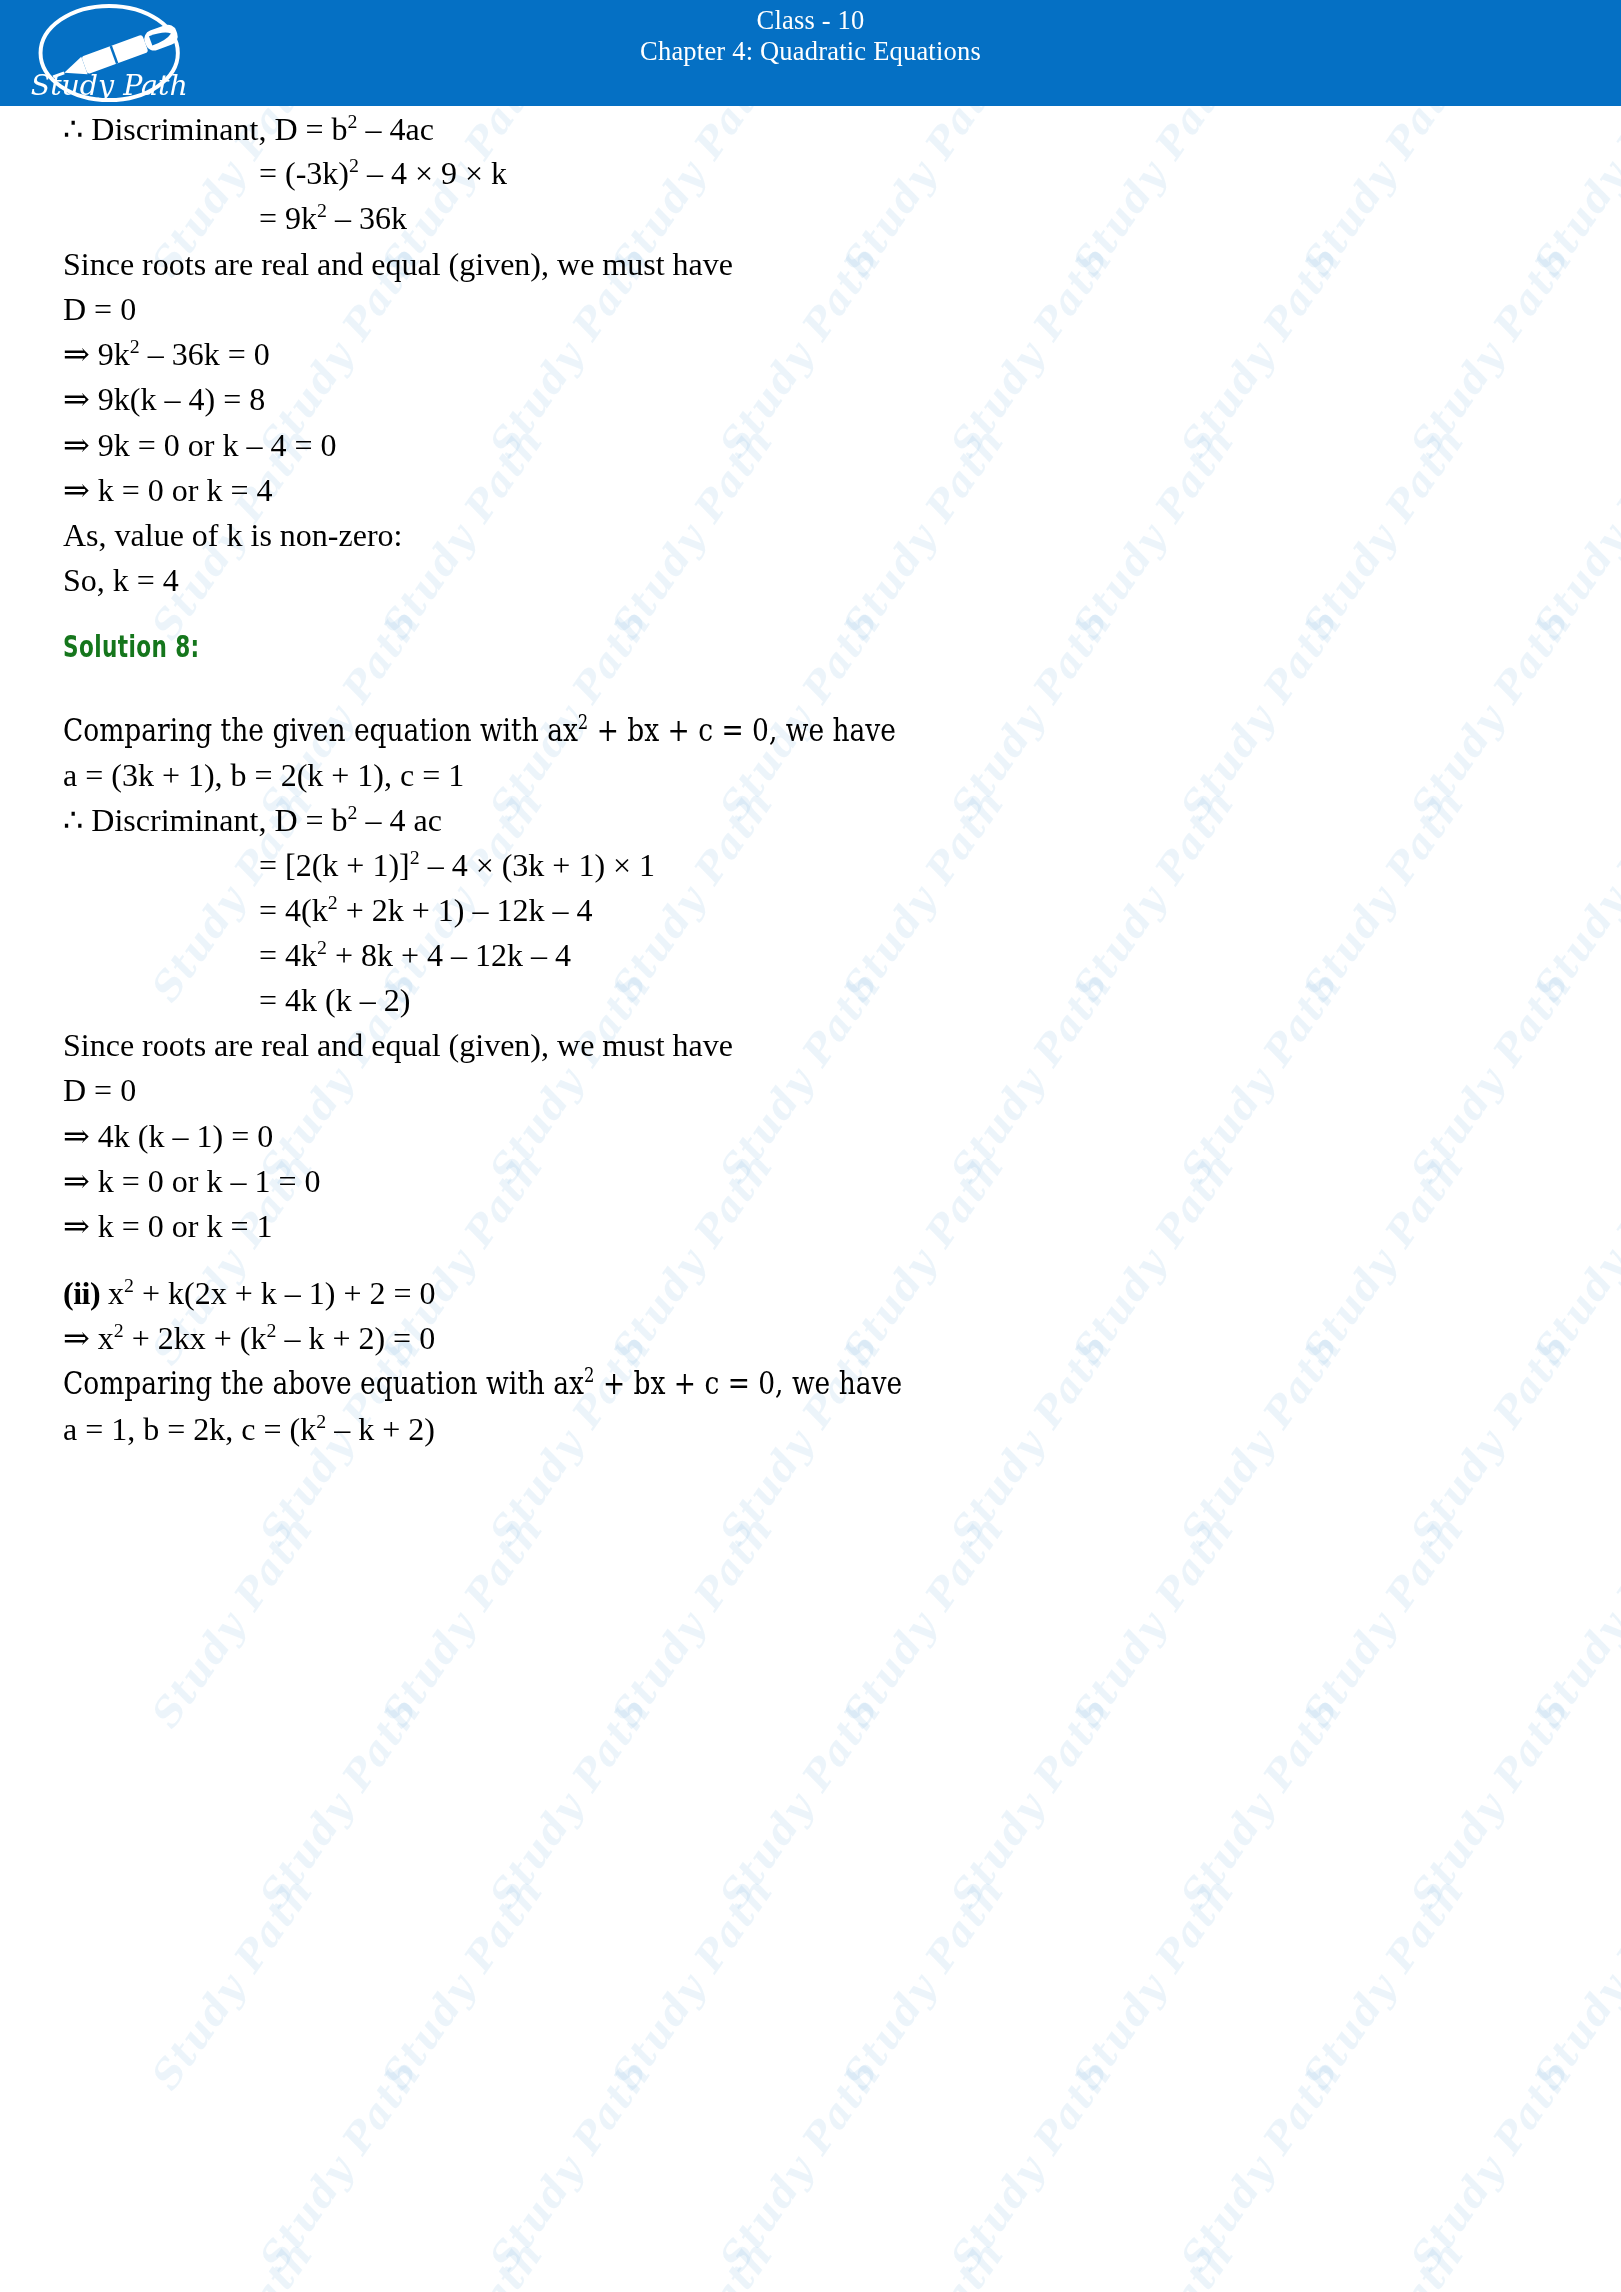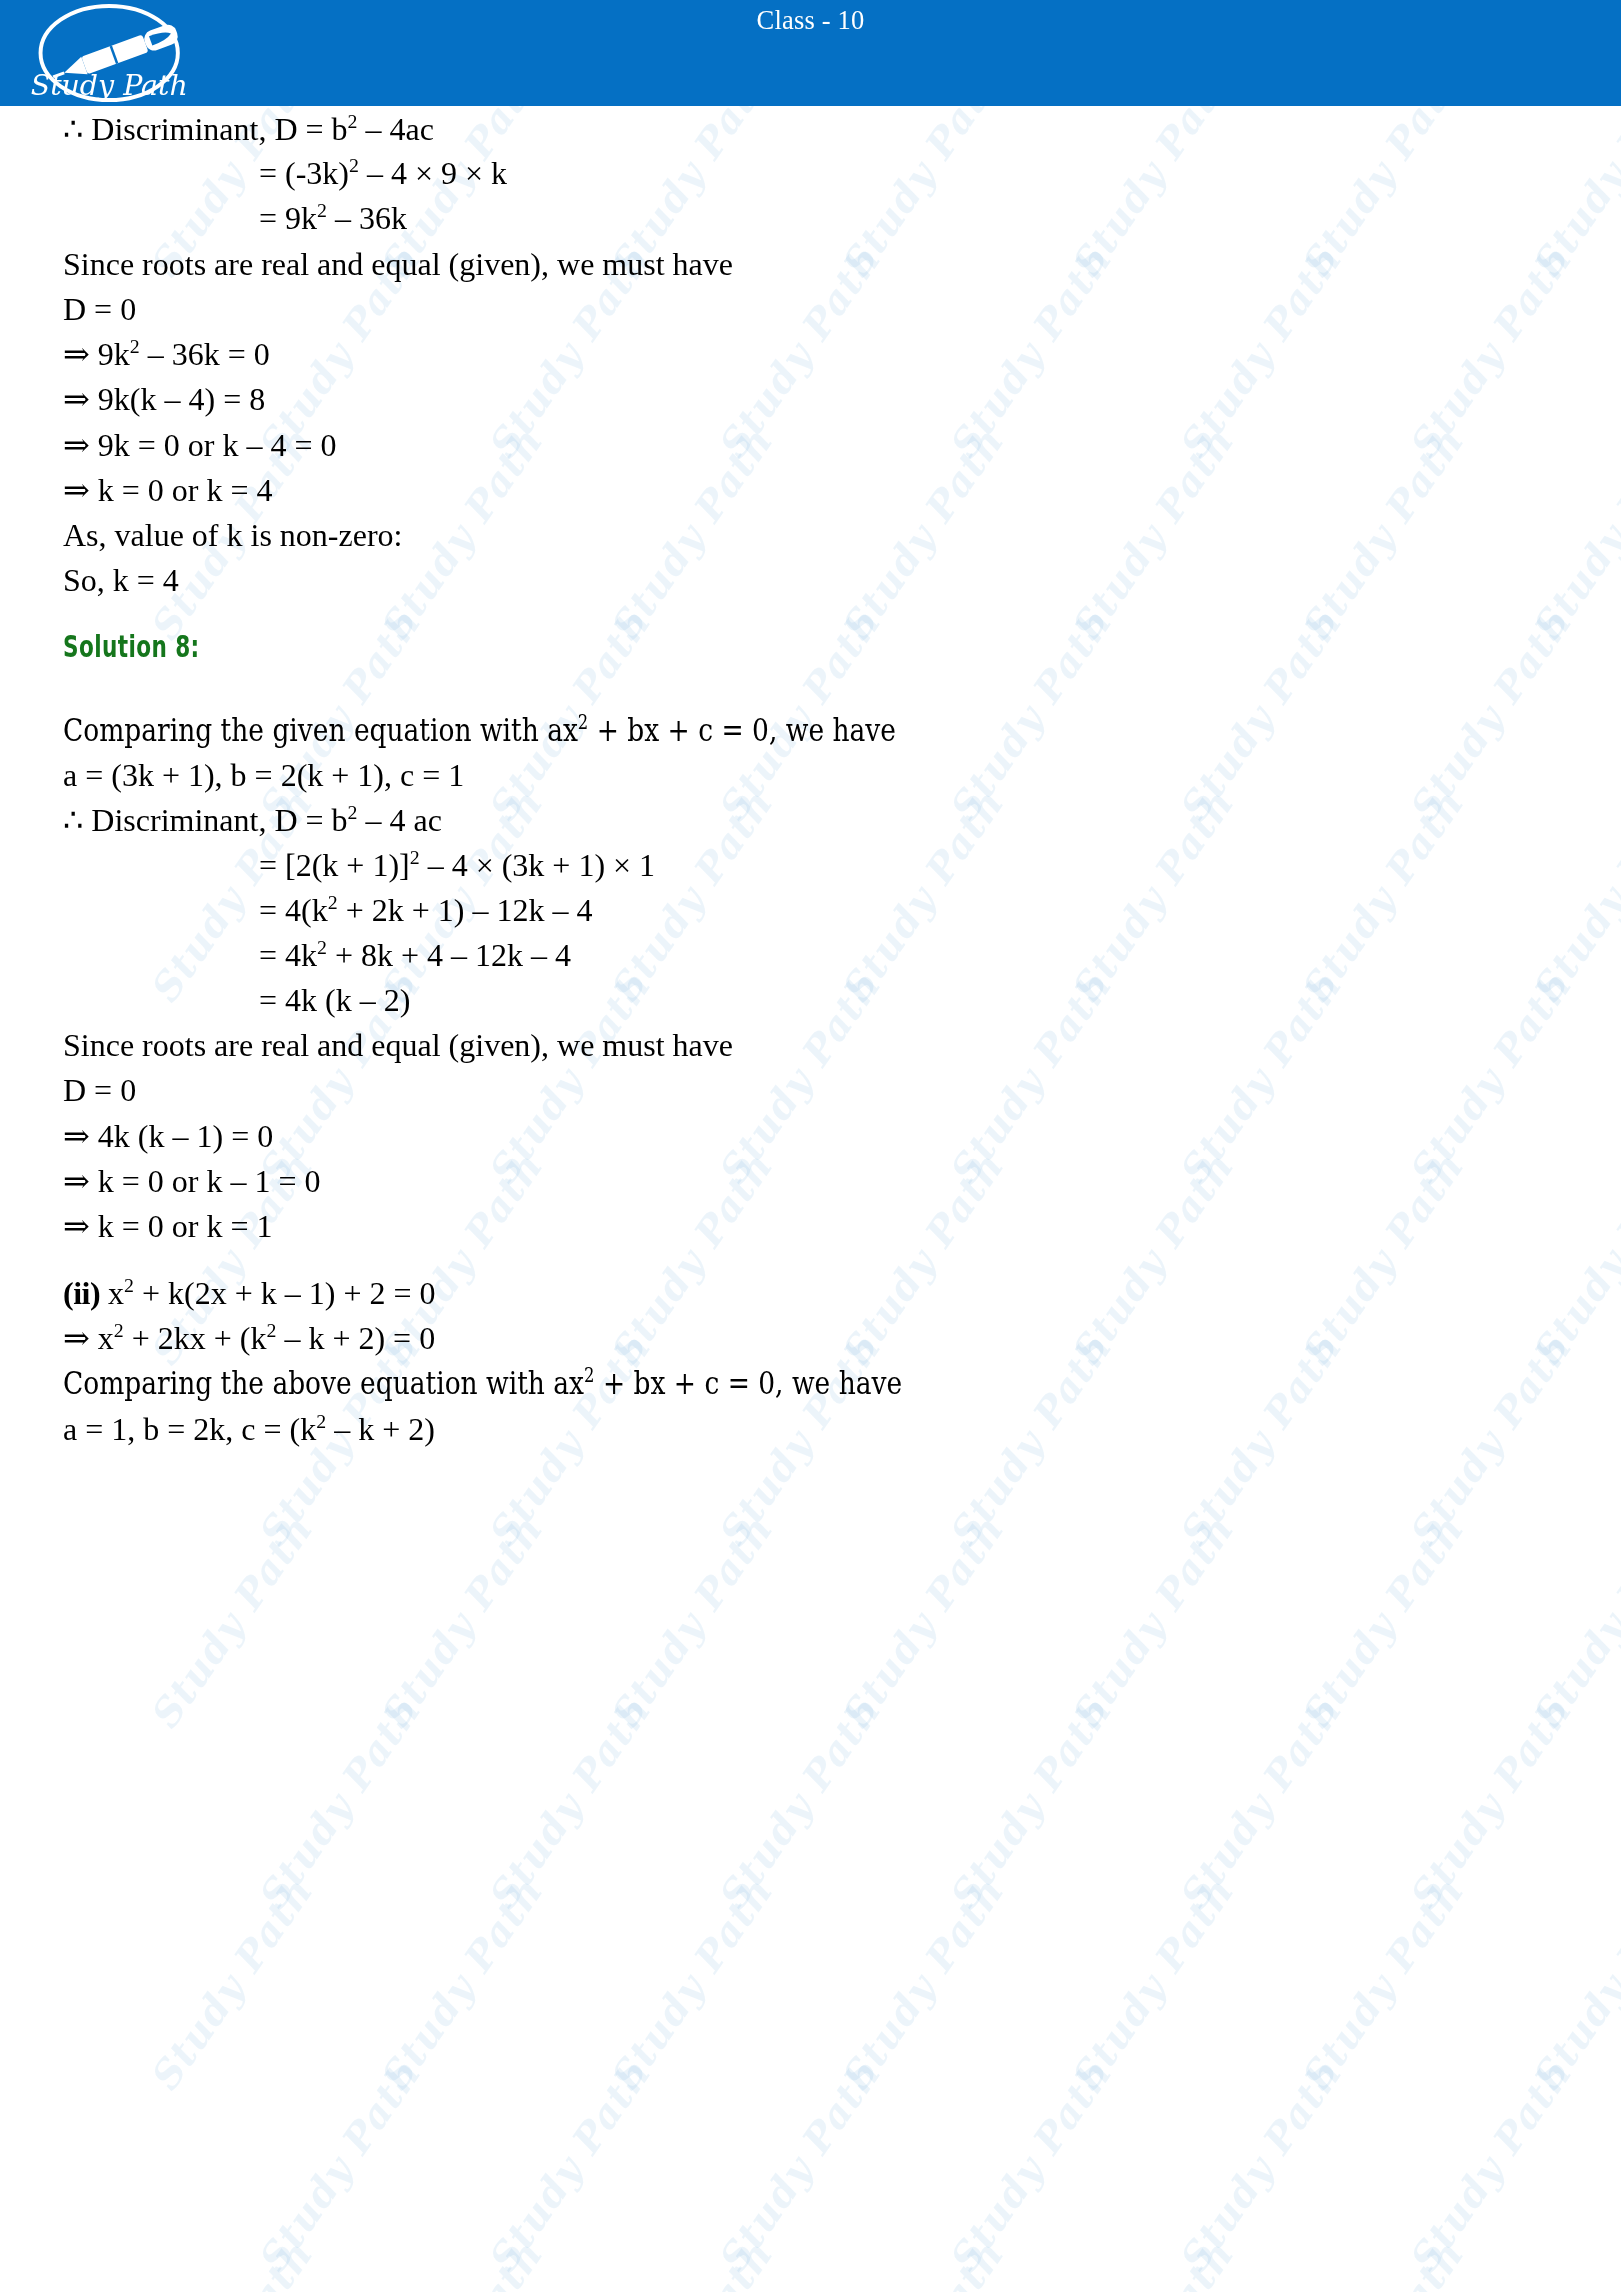--- a/index.html
+++ b/index.html
@@ -242,20 +242,21 @@
           <path d="M46 55.5 L34 55.5" stroke="#ffffff" stroke-width="3" fill="none"></path>
           <path d="M140 50 q16 0 22 5 q-6 5 -22 5" fill="#0570c4"></path>
           <line x1="100" y1="46" x2="100" y2="65" stroke="#0570c4" stroke-width="2.5"></line>
         </g>
 
         <text x="95" y="95" text-anchor="middle" fill="#ffffff" font-family="DejaVu Serif, Liberation Serif, serif" font-style="italic" font-size="29">Study Path</text>
       </svg>
     </div>
     <div class="header-titles">
       <span class="ht">Class - 10</span>
+      <span class="ht">Chapter 4: Quadratic Equations</span>
     </div>
   </div>
 
   <div class="content" id="content-root">
       <div class="line" style="left: 63px; top: 4.9px;">∴ Discriminant, D = b<sup>2</sup> – 4ac</div>
       <div class="line" style="left: 259px; top: 49px;">= (-3k)<sup>2</sup> – 4 × 9 × k</div>
       <div class="line" style="left: 259px; top: 94px;">= 9k<sup>2</sup> – 36k</div>
       <div class="line" style="left: 63px; top: 140px;">Since roots are real and equal (given), we must have</div>
       <div class="line" style="left: 63px; top: 185px;">D = 0</div>
       <div class="line" style="left: 63px; top: 230px;">⇒ 9k<sup>2</sup> – 36k = 0</div>

